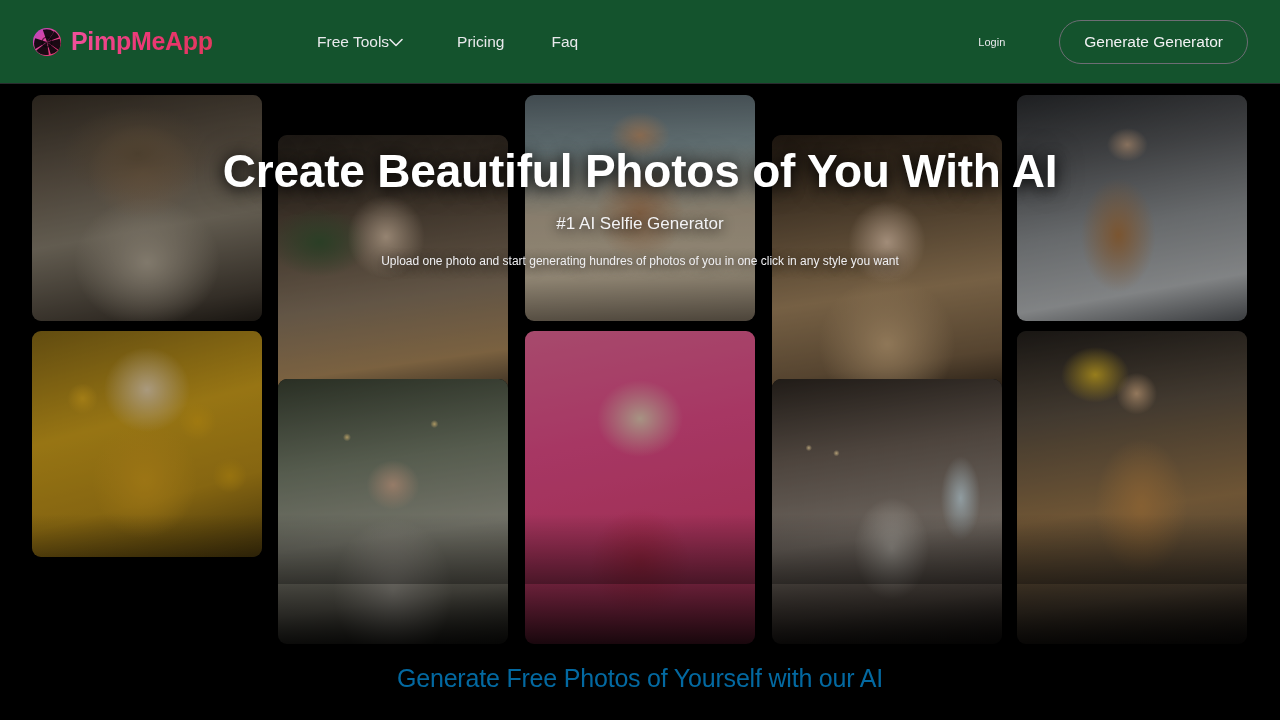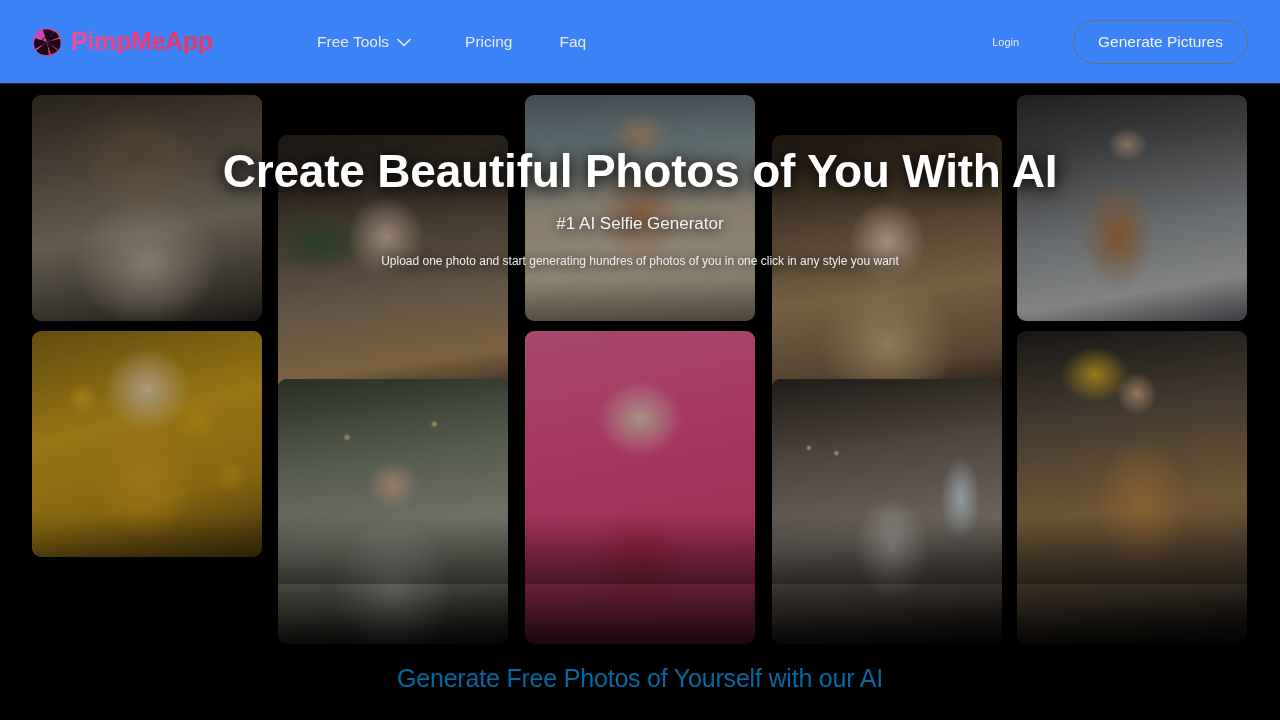--- a/index.html
+++ b/index.html
@@ -10,21 +10,21 @@
     overflow:hidden;
   }
 
   
   .navbar{
     position:relative;
     height:84px;
     width:1280px;
     display:flex;
     align-items:center;
-    background:#3b82f6;
+    background:#14532d;
     border-bottom:1px solid #2a2a2e;
     z-index:40;
   }
   .brand{
     display:flex; align-items:center; gap:9px;
     margin-left:32px;
     text-decoration:none;
   }
   .brand-icon{ width:30px; height:30px; display:block; }
   .brand-text{
@@ -33,21 +33,21 @@
     -webkit-background-clip:text; background-clip:text;
     -webkit-text-fill-color:transparent; color:#ef3d7f;
     line-height:1;
   }
   .nav-center{
     position:absolute; left:317px; top:0; height:84px;
     display:flex; align-items:center; gap:0;
   }
   .nav-link{
     color:#e9e9ec; font-size:15.5px; line-height:1;
-    text-decoration:none; display:flex; align-items:center; gap:8px;
+    text-decoration:none; display:flex; align-items:center; gap:0;
     padding:8px 0;
   }
   .nav-gap-1{ margin-right:54px; }
   .nav-gap-2{ margin-right:47px; }
   .chev{ display:block; }
   .nav-right{
     position:absolute; right:32px; top:0; height:84px;
     display:flex; align-items:center; gap:0;
   }
   .login-link{
@@ -180,21 +180,21 @@
     <a class="nav-link nav-gap-2" href="#">
       <span>Pricing</span>
     </a>
     <a class="nav-link" href="#">
       <span>Faq</span>
     </a>
   </nav>
 
   <div class="nav-right">
     <a class="login-link" href="#">Login</a>
-    <button class="cta-btn" type="button">Generate Pictures</button>
+    <button class="cta-btn" type="button">Generate Generator</button>
   </div>
 </header>
 
 <section class="hero">
 
   <div class="grid">
 
     <div class="tile" style="left:32px;  top:11px;  width:230px; height:226px;">
       <div class="img" style="background:
             radial-gradient(ellipse 52% 34% at 46% 26%, #6e5b43 0%, rgba(110,91,67,0) 62%),

